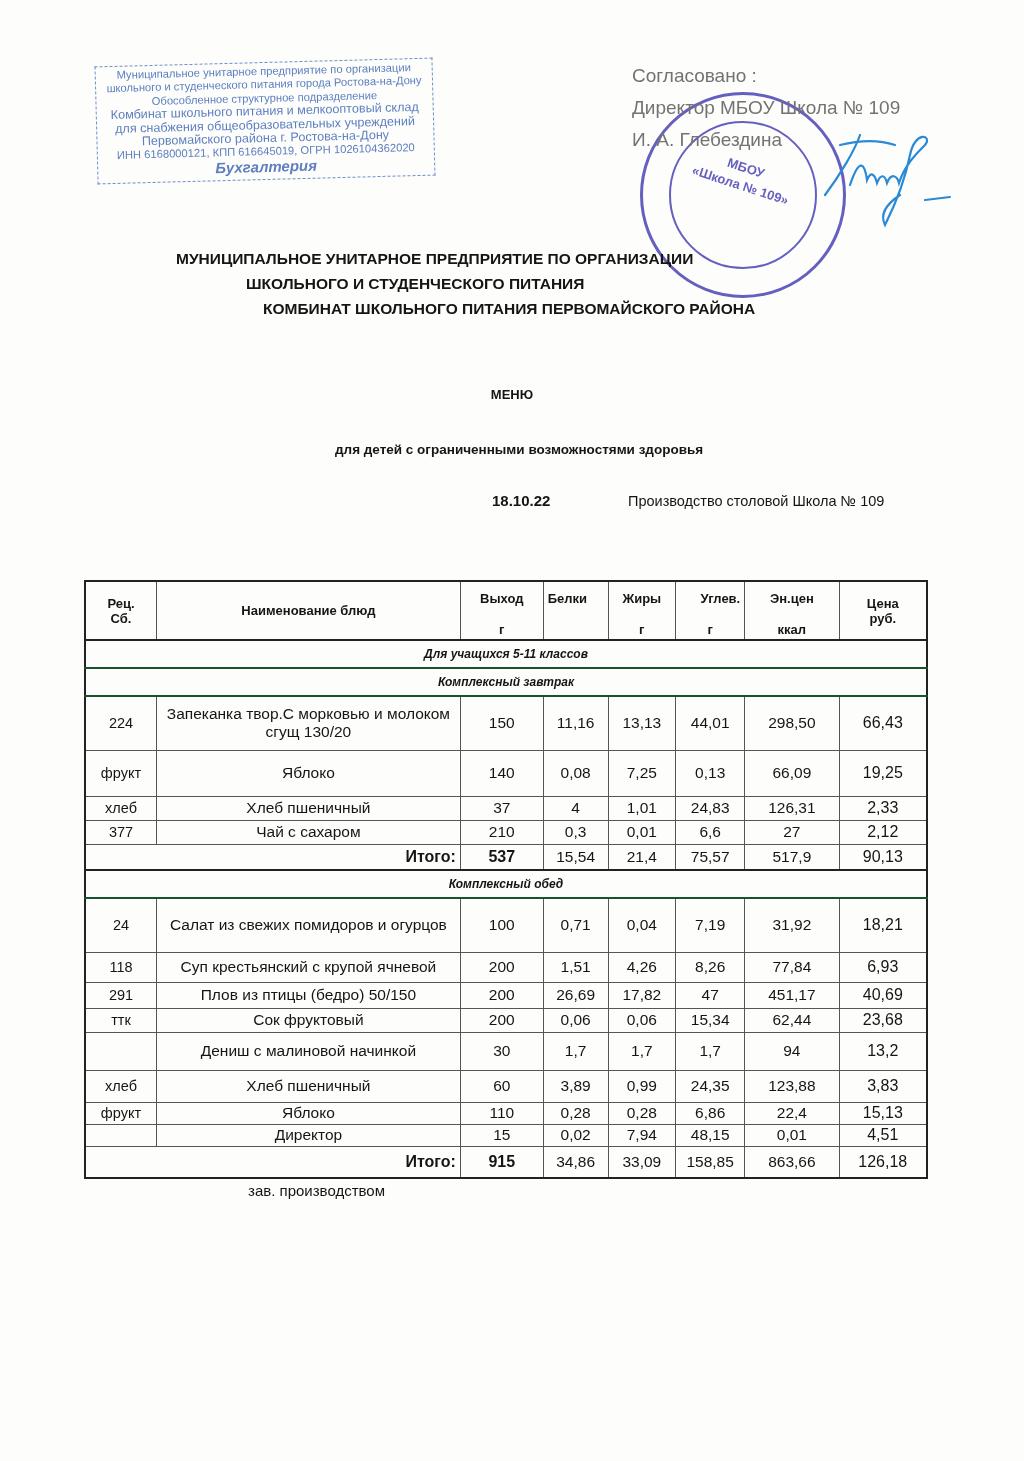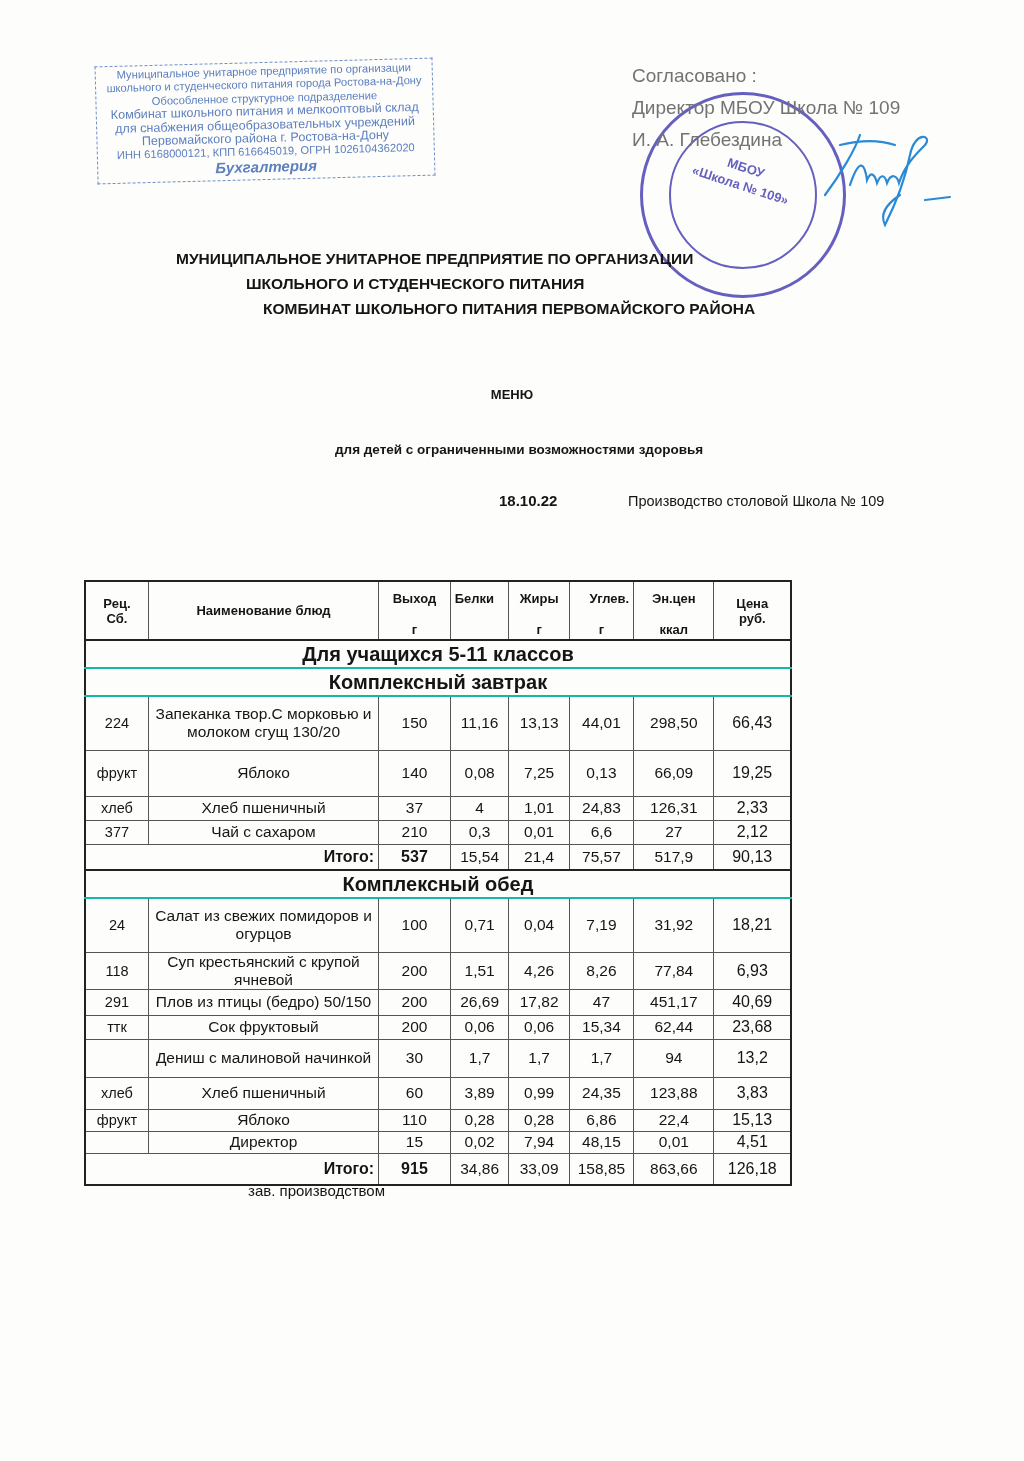--- a/index.html
+++ b/index.html
@@ -33,36 +33,36 @@
   }
   .signature { left: 815px; top: 125px; }
   .org-title {
     font-weight: bold; font-size: 15.5px; line-height: 25px;
   }
   .t1 { left: 176px; top: 246px; }
   .t2 { left: 246px; top: 271px; text-align: center; }
   .t3 { left: 263px; top: 296px; }
   .menu-title { left: 0; width: 1024px; top: 387px; text-align: center; font-weight: bold; font-size: 13px; }
   .menu-sub { left: 335px; top: 442px; font-weight: bold; font-size: 13.5px; }
-  .date { left: 492px; top: 492px; font-weight: bold; font-size: 15px; margin-left: 7px; }
+  .date { left: 492px; top: 492px; font-weight: bold; font-size: 15px; }
   .prod { left: 628px; top: 493px; font-size: 14.5px; }
   table.menu {
-    position: absolute; left: 84px; top: 580px; width: 708px; border-collapse: collapse;
+    position: absolute; left: 84px; top: 580px; width: 844px; border-collapse: collapse;
     border: 2px solid #222; font-size: 15.5px;
   }
   table.menu td, table.menu th {
     border: 1px solid #555; padding: 0 4px; text-align: center; vertical-align: middle;
   }
   table.menu th { font-weight: bold; font-size: 13px; height: 57px; border-bottom: 2px solid #222; }
   th.hcode, th.hname, th.hprice { font-size: 16.5px; }
   th.hname { font-size: 17px; }
   th .two { display: flex; flex-direction: column; justify-content: space-between; height: 52px; padding-top: 6px; box-sizing: border-box; }
   td.name { text-align: left; padding-left: 3px; }
   td.code { font-size: 14.5px; }
-  tr.section td { font-weight: bold; font-size: 20px; height: 26px; border-top: 2px solid #222; border-bottom: 2px solid #14b8a6; }
+  tr.section td { font-weight: bold; font-style: italic; font-size: 12px; height: 26px; border-top: 2px solid #222; border-bottom: 2px solid #14532d; }
   tr.total td.lbl { text-align: right; font-weight: bold; font-size: 16px; padding-left: 28px; }
   tr.total td.yield { font-weight: bold; font-size: 16px; }
   td.price { font-size: 16px; }
   td.bottom { vertical-align: bottom; padding-bottom: 2px; }
   .footer-sig { left: 248px; top: 1182px; font-size: 15px; }
 </style>
 </head>
 <body>
 
 <div class="abs rect-stamp">

